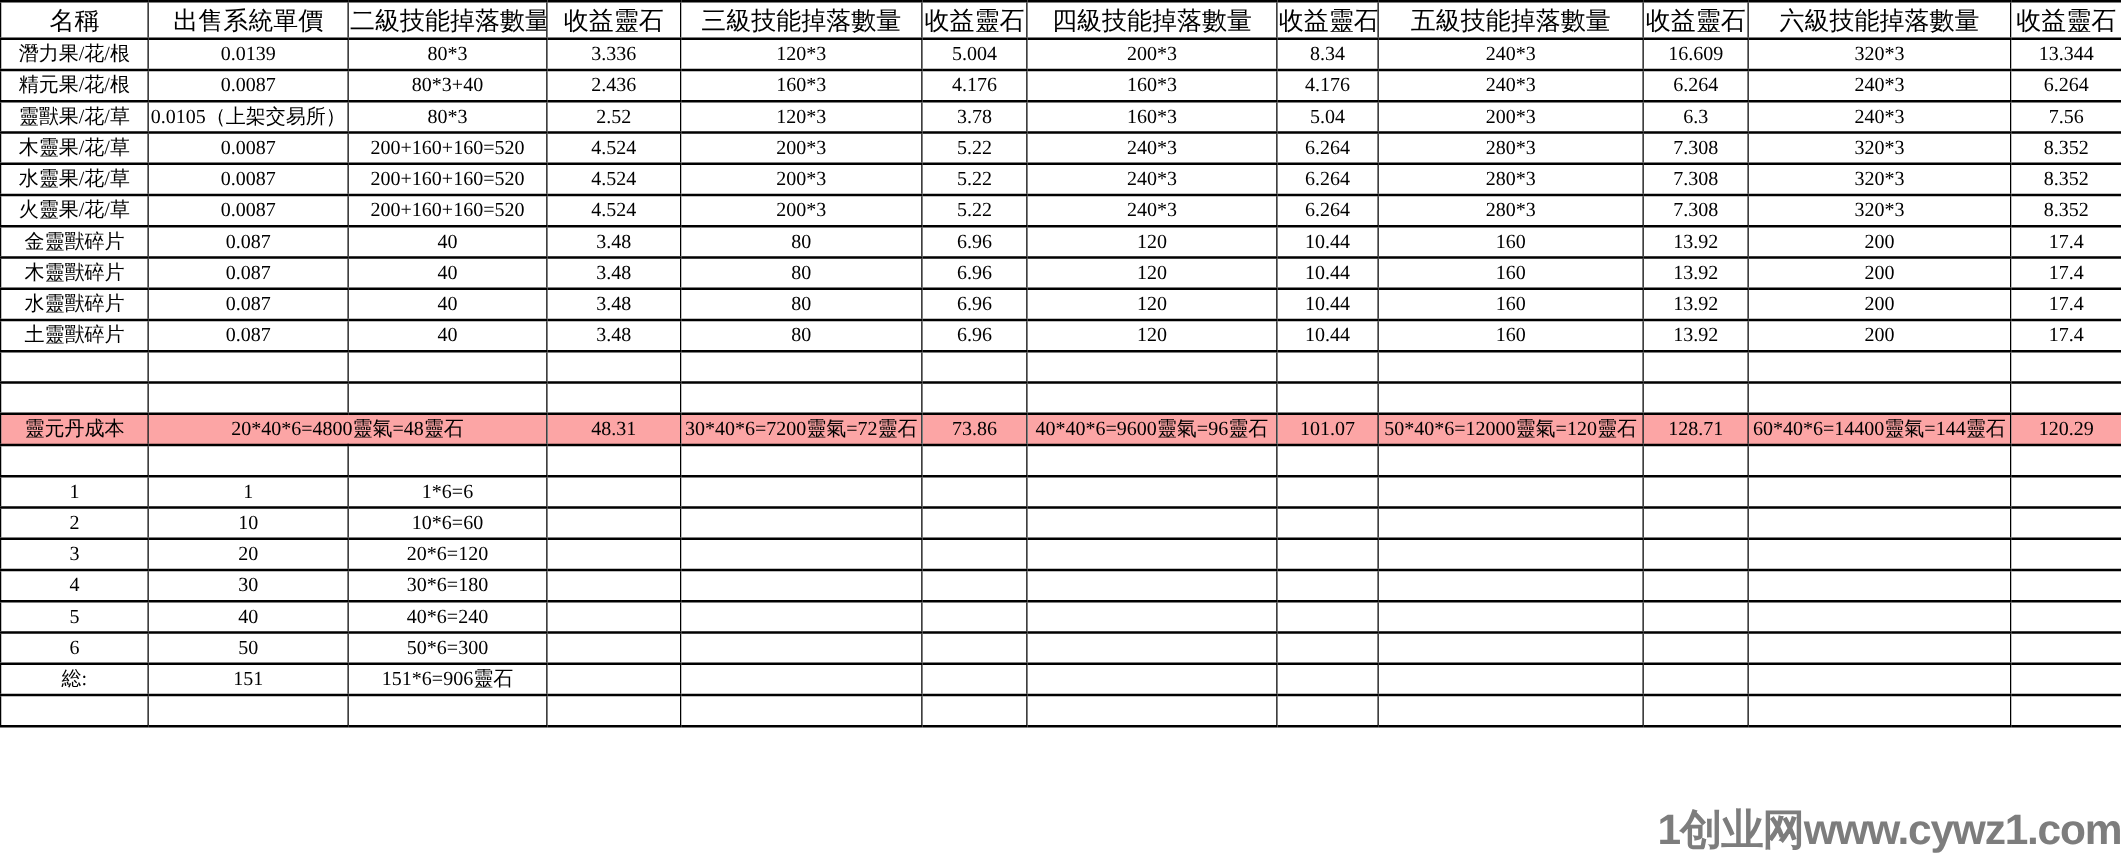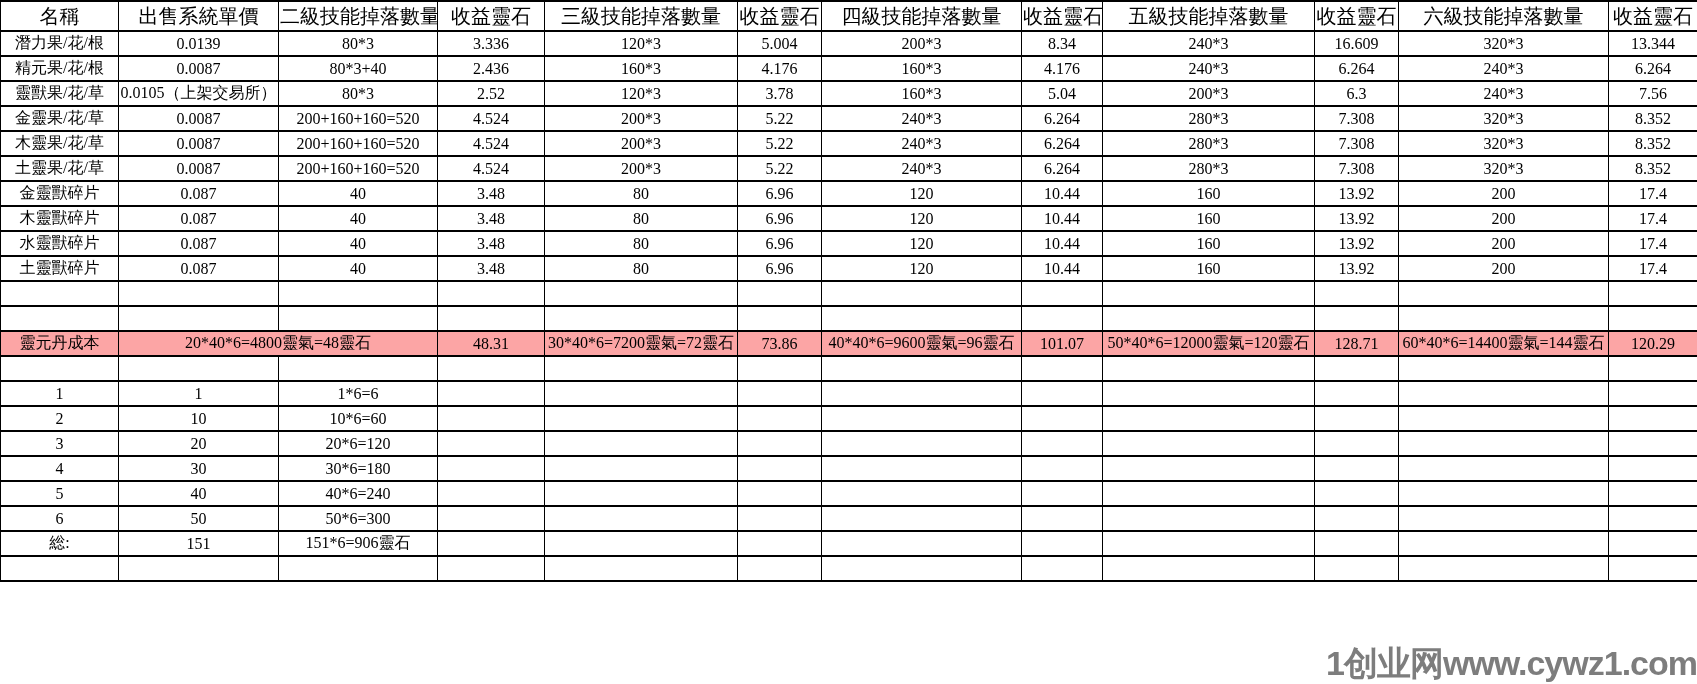--- a/index.html
+++ b/index.html
@@ -137,49 +137,49 @@
         <td data-name="cell">120*3</td>
         <td data-name="cell">3.78</td>
         <td data-name="cell">160*3</td>
         <td data-name="cell">5.04</td>
         <td data-name="cell">200*3</td>
         <td data-name="cell">6.3</td>
         <td data-name="cell">240*3</td>
         <td data-name="cell">7.56</td>
       </tr>
       <tr class="data" data-name="table-row">
-        <td data-name="cell">金靈果/花/草</td>
-        <td data-name="cell">0.0087</td>
-        <td data-name="cell">200+160+160=520</td>
-        <td data-name="cell">4.524</td>
-        <td data-name="cell">200*3</td>
-        <td data-name="cell">5.22</td>
-        <td data-name="cell">240*3</td>
-        <td data-name="cell">6.264</td>
-        <td data-name="cell">280*3</td>
-        <td data-name="cell">7.308</td>
-        <td data-name="cell">320*3</td>
-        <td data-name="cell">8.352</td>
-      </tr>
-      <tr class="data" data-name="table-row">
         <td data-name="cell">木靈果/花/草</td>
         <td data-name="cell">0.0087</td>
         <td data-name="cell">200+160+160=520</td>
         <td data-name="cell">4.524</td>
         <td data-name="cell">200*3</td>
         <td data-name="cell">5.22</td>
         <td data-name="cell">240*3</td>
         <td data-name="cell">6.264</td>
         <td data-name="cell">280*3</td>
         <td data-name="cell">7.308</td>
         <td data-name="cell">320*3</td>
         <td data-name="cell">8.352</td>
       </tr>
       <tr class="data" data-name="table-row">
-        <td data-name="cell">土靈果/花/草</td>
+        <td data-name="cell">水靈果/花/草</td>
+        <td data-name="cell">0.0087</td>
+        <td data-name="cell">200+160+160=520</td>
+        <td data-name="cell">4.524</td>
+        <td data-name="cell">200*3</td>
+        <td data-name="cell">5.22</td>
+        <td data-name="cell">240*3</td>
+        <td data-name="cell">6.264</td>
+        <td data-name="cell">280*3</td>
+        <td data-name="cell">7.308</td>
+        <td data-name="cell">320*3</td>
+        <td data-name="cell">8.352</td>
+      </tr>
+      <tr class="data" data-name="table-row">
+        <td data-name="cell">火靈果/花/草</td>
         <td data-name="cell">0.0087</td>
         <td data-name="cell">200+160+160=520</td>
         <td data-name="cell">4.524</td>
         <td data-name="cell">200*3</td>
         <td data-name="cell">5.22</td>
         <td data-name="cell">240*3</td>
         <td data-name="cell">6.264</td>
         <td data-name="cell">280*3</td>
         <td data-name="cell">7.308</td>
         <td data-name="cell">320*3</td>

